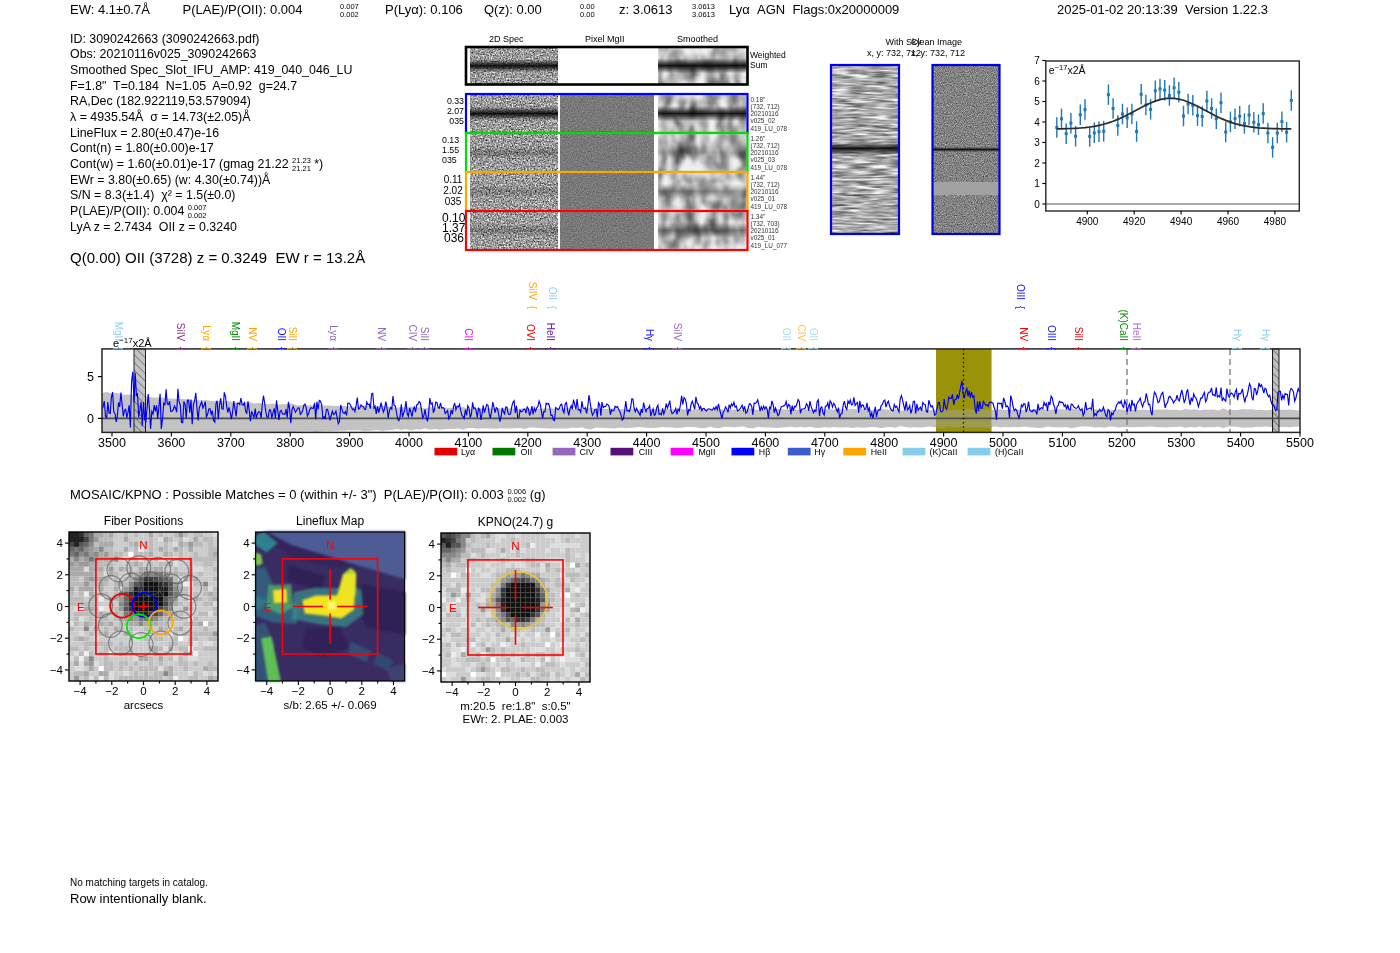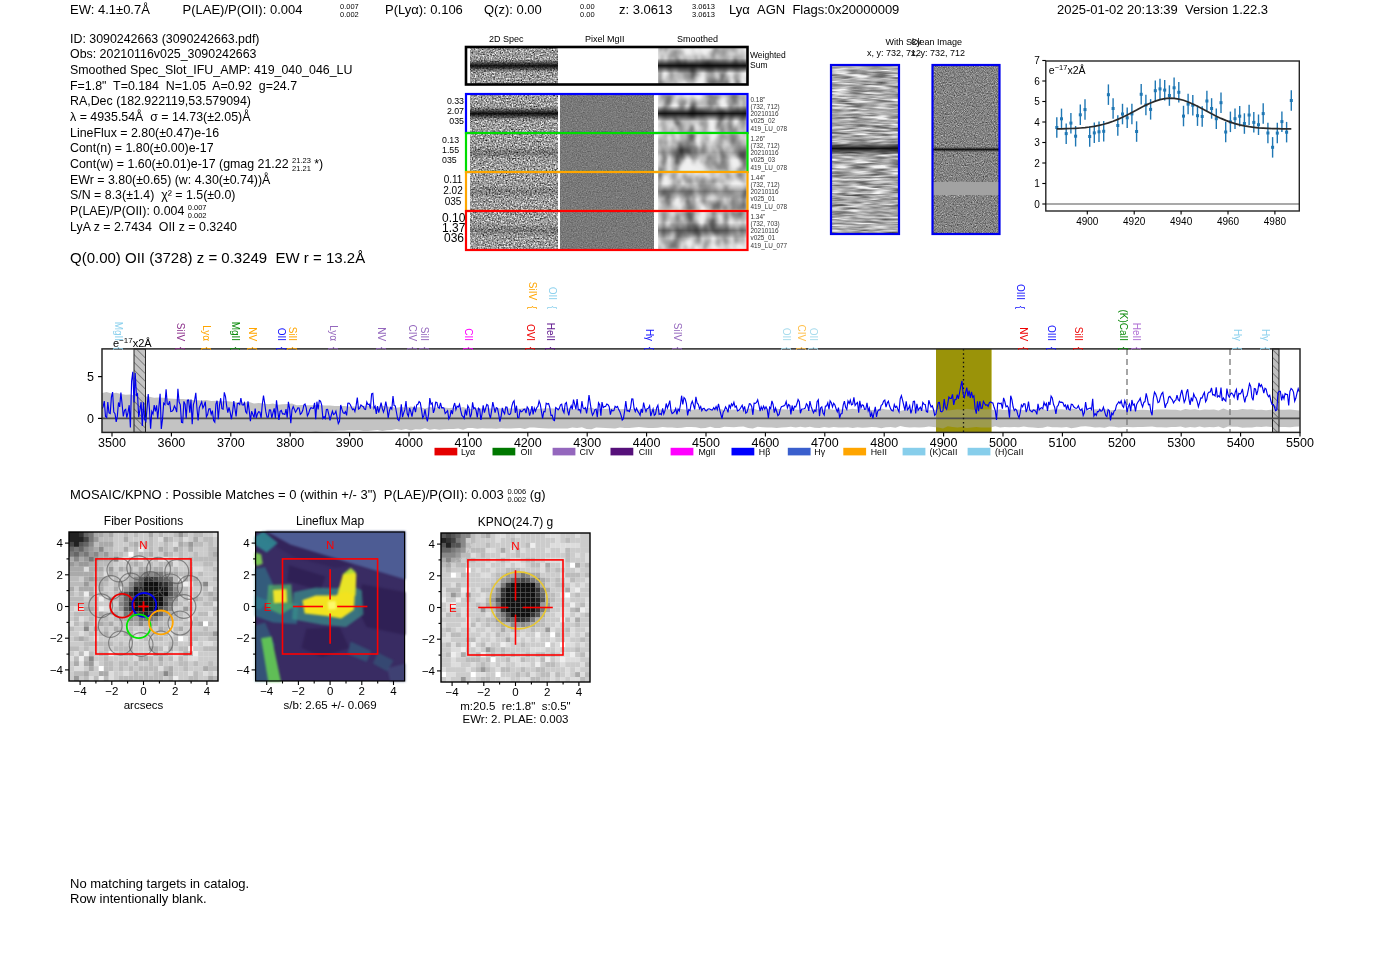--- a/index.html
+++ b/index.html
@@ -25,21 +25,21 @@
 <div class="m" style="left:70px;top:109.9px;font-size:12.4px">λ = 4935.54Å  σ = 14.73(±2.05)Å</div>
 <div class="m" style="left:70px;top:125.56px;font-size:12.4px">LineFlux = 2.80(±0.47)e-16</div>
 <div class="m" style="left:70px;top:141.22px;font-size:12.4px">Cont(n) = 1.80(±0.00)e-17</div>
 <div class="m" style="left:70px;top:156.88px;font-size:12.4px">Cont(w) = 1.60(±0.01)e-17 (gmag 21.22 <span class="stk">21.23<br>21.21</span> *)</div>
 <div class="m" style="left:70px;top:172.54px;font-size:12.4px">EWr = 3.80(±0.65) (w: 4.30(±0.74))Å</div>
 <div class="m" style="left:70px;top:188.2px;font-size:12.4px">S/N = 8.3(±1.4)  χ² = 1.5(±0.0)</div>
 <div class="m" style="left:70px;top:203.85999999999999px;font-size:12.4px">P(LAE)/P(OII): 0.004 <span class="stk">0.007<br>0.002</span></div>
 <div class="m" style="left:70px;top:219.52px;font-size:12.4px">LyA z = 2.7434  OII z = 0.3240</div>
 <div class="m" style="left:70px;top:249px;font-size:15px">Q(0.00) OII (3728) z = 0.3249  EW r = 13.2Å</div>
 <div class="m" style="left:70px;top:487.5px;font-size:13px">MOSAIC/KPNO : Possible Matches = 0 (within +/- 3")  P(LAE)/P(OII): 0.003 <span class="stk">0.006<br>0.002</span> (g)</div>
-<div class="m" style="left:70px;top:876.5px;font-size:13px">No matching targets in catalog.</div>
+<div class="m" style="left:70px;top:876.5px;font-size:10px">No matching targets in catalog.</div>
 <div class="m" style="left:70px;top:892px;font-size:13px">Row intentionally blank.</div>
 <svg style="left:440px;top:40px" width="330" height="215" viewBox="0 0 330 215">
     <defs>
 <filter id="nz" x="0" y="0" width="100%" height="100%">
  <feTurbulence type="fractalNoise" baseFrequency="0.65" numOctaves="2" seed="4"></feTurbulence>
  <feColorMatrix type="matrix" values="0 0 0 0 0 0 0 0 0 0 0 0 0 0 0 0.75 0.75 0.75 0 -0.78"></feColorMatrix>
 </filter>
 <filter id="nzf" x="0" y="0" width="100%" height="100%">
  <feTurbulence type="fractalNoise" baseFrequency="0.8" numOctaves="2" seed="9"></feTurbulence>
  <feColorMatrix type="matrix" values="0 0 0 0 0 0 0 0 0 0 0 0 0 0 0 0.3 0.3 0.3 0 -0.28"></feColorMatrix>

